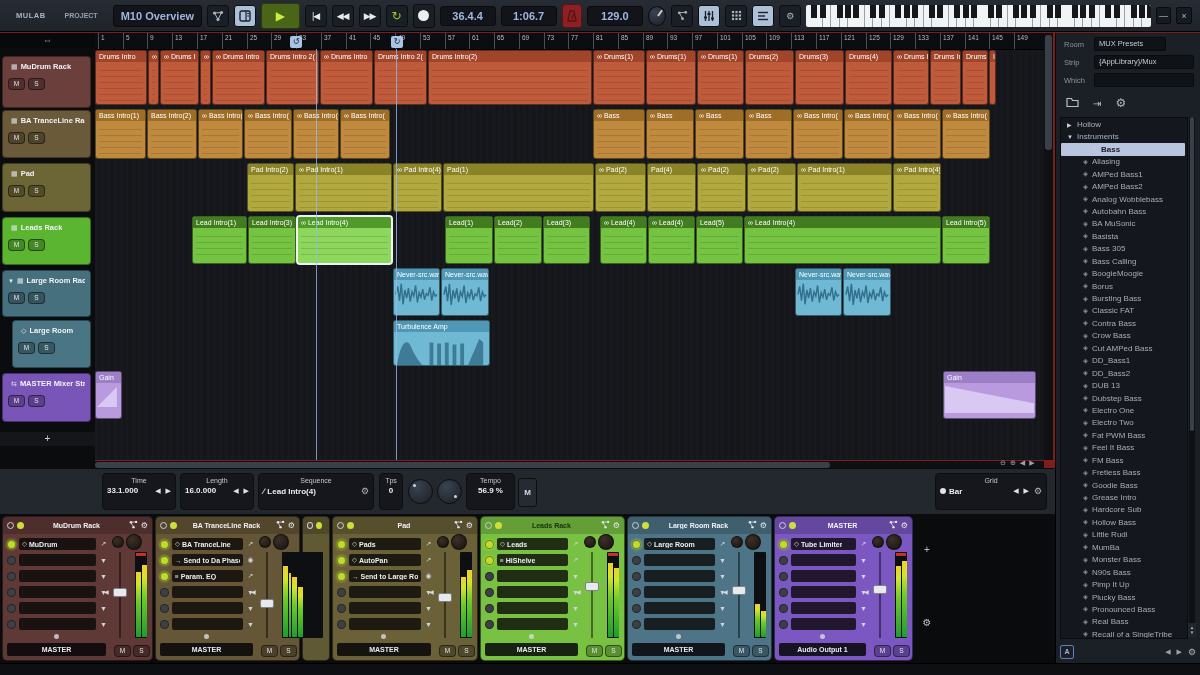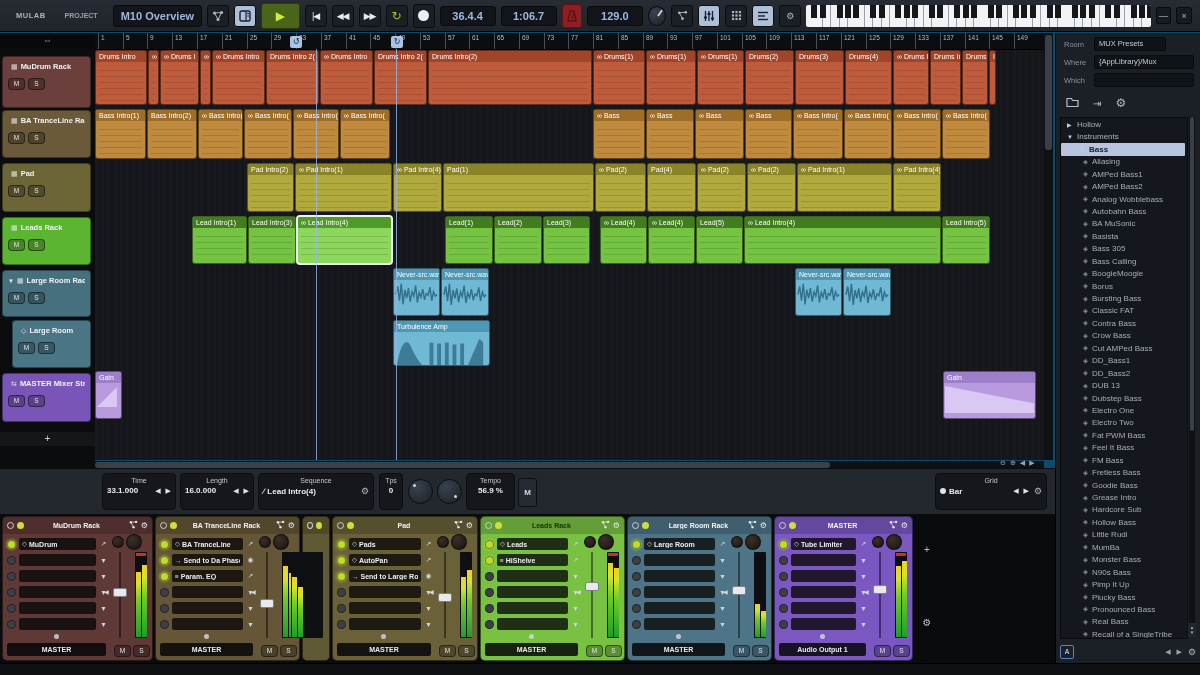--- a/index.html
+++ b/index.html
@@ -1,16 +1,16 @@
 <!DOCTYPE html>
 <html><head>
 <meta charset="utf-8">
 <style>
   html,body{margin:0;padding:0;background:#000;}
-  .app{position:relative;width:1200px;height:675px;overflow:hidden;background:#0c4a6e;
+  .app{position:relative;width:1200px;height:675px;overflow:hidden;background:#7f1d1d;
        font-family:"Liberation Sans","DejaVu Sans",sans-serif;color:#cfd3da;-webkit-font-smoothing:antialiased;}
   
   .topbar{position:absolute;left:0;top:0;width:1200px;height:32px;background:linear-gradient(#272c34,#1f232a);
           border-bottom:1px solid #000;display:flex;align-items:center;padding:0 8px;gap:5px;box-sizing:border-box;}
   .brand{font-size:7.5px;font-weight:bold;color:#aeb4bf;letter-spacing:.5px;margin-left:8px;}
   .menu{font-size:7px;font-weight:bold;color:#9aa1ac;margin-left:14px;}
   .titlebox{width:96px;height:20px;background:#13151b;border:1px solid #0a0b0e;border-radius:3px;color:#9db6dd;
             font-size:11px;font-weight:bold;text-align:center;line-height:20px;margin-left:10px;overflow:hidden;}
   .tbtn{height:22px;min-width:22px;background:#1a1e25;border:1px solid #0b0d10;border-radius:3px;display:flex;
         align-items:center;justify-content:center;color:#aeb4bf;font-size:10px;box-sizing:border-box;}
@@ -139,21 +139,21 @@
   .sidebar{position:absolute;left:1055px;top:33px;width:145px;height:630px;background:#1b1f26;border-left:1px solid #000;box-sizing:border-box;}
   .brow{display:flex;align-items:center;margin:4px 6px 0 8px;}
   .blab{width:30px;font-size:7.5px;color:#8b93a0;flex:none;}
   .bfield{flex:1;background:#0f1217;border:1px solid #090b0e;border-radius:2px;height:12px;font-size:7.5px;color:#c6cbd4;
           padding:0 4px;line-height:12px;white-space:nowrap;overflow:hidden;}
   .bfield.short{flex:none;width:62px;}
   .bicons{display:flex;align-items:center;gap:14px;margin:8px 0 0 10px;color:#b9bec8;font-size:10px;height:16px;}
   .blist{position:absolute;left:4px;right:12px;top:84px;bottom:24px;background:#14171d;border:1px solid #0a0c0f;overflow:hidden;}
   .tree-row{height:12.5px;display:flex;align-items:center;font-size:8px;color:#aab1bc;padding-left:6px;gap:3px;white-space:nowrap;}
   .tree-row .tarrow{font-size:6px;width:7px;color:#c6cbd4;}
-  .tree-row.lvl1{padding-left:18px;text-align:center;}
+  .tree-row.lvl1{padding-left:30px;text-align:center;}
   .tree-row.sel{background:#b9c4df;color:#161a22;font-weight:bold;margin-right:2px;border-radius:1px;}
   .preset{height:12.45px;display:flex;align-items:center;font-size:8px;color:#a6adb8;padding-left:22px;gap:4px;white-space:nowrap;overflow:hidden;}
   .picon{font-size:6.5px;color:#8a92a0;}
   .bsb{position:absolute;right:5px;top:84px;bottom:40px;width:6px;background:#0e1013;}
   .bsb i{position:absolute;left:1px;right:1px;top:0;height:62%;background:#39404a;border-radius:2px;}
   .bsbarrows{position:absolute;right:4px;bottom:26px;width:8px;height:14px;background:#22262d;color:#aeb4bf;font-size:4.5px;
              display:flex;flex-direction:column;align-items:center;justify-content:center;line-height:5px;}
   .sfoot{position:absolute;left:4px;right:4px;bottom:4px;height:15px;display:flex;align-items:center;gap:6px;}
   .abtn{width:12px;height:12px;border:1px solid #5b82c0;border-radius:2px;color:#9cb8e0;font-size:7px;font-weight:bold;
         text-align:center;line-height:12px;}
@@ -1207,21 +1207,21 @@
       <span class="mgear gear">⚙</span>
     </div>
   </div>
 
   <div class="sidebar">
     <div class="brow">
       <span class="blab">Room</span>
       <span class="bfield short">MUX Presets</span>
     </div>
     <div class="brow">
-      <span class="blab">Where</span>
+      <span class="blab">Strip</span>
       <span class="bfield">{AppLibrary}/Mux</span>
     </div>
     <div class="brow">
       <span class="blab">Which</span>
       <span class="bfield"></span>
     </div>
     <div class="bicons">
       <span>
         <svg width="13" height="11" viewBox="0 0 13 11">
             <path d="M1 2.5 L1 9.5 L12 9.5 L12 3.5 L6.5 3.5 L5.5 1.5 L1 1.5 Z" fill="none" stroke="#b9bec8" stroke-width="1.2"></path>

